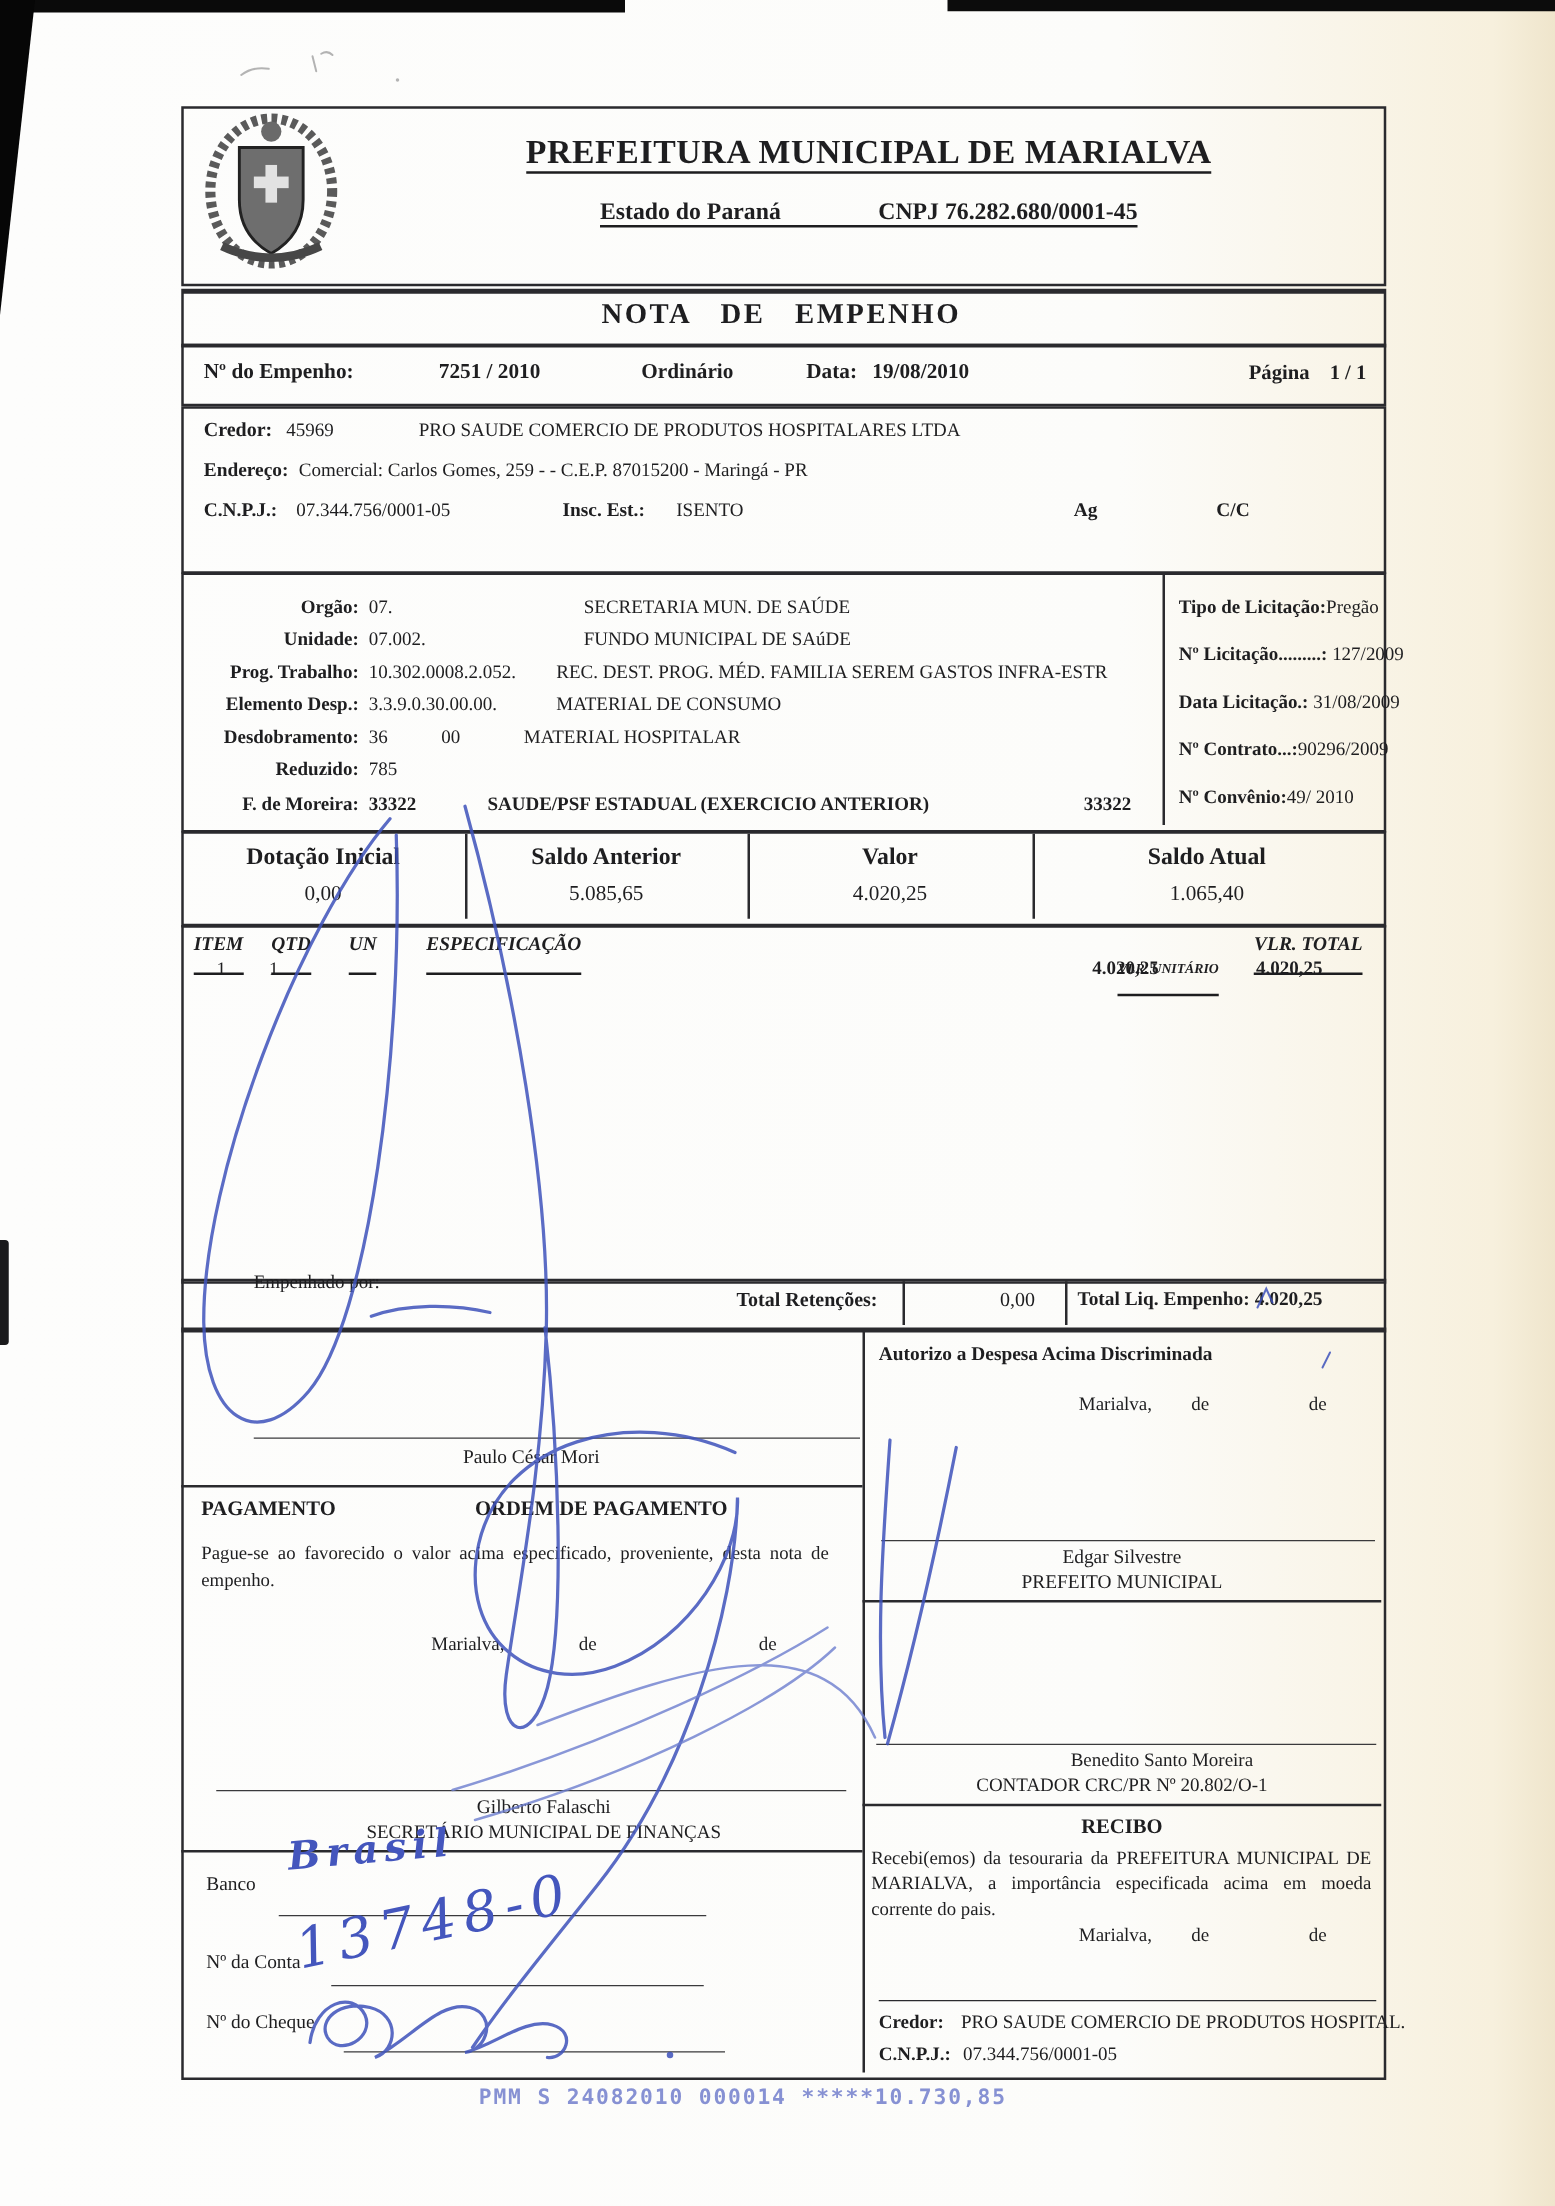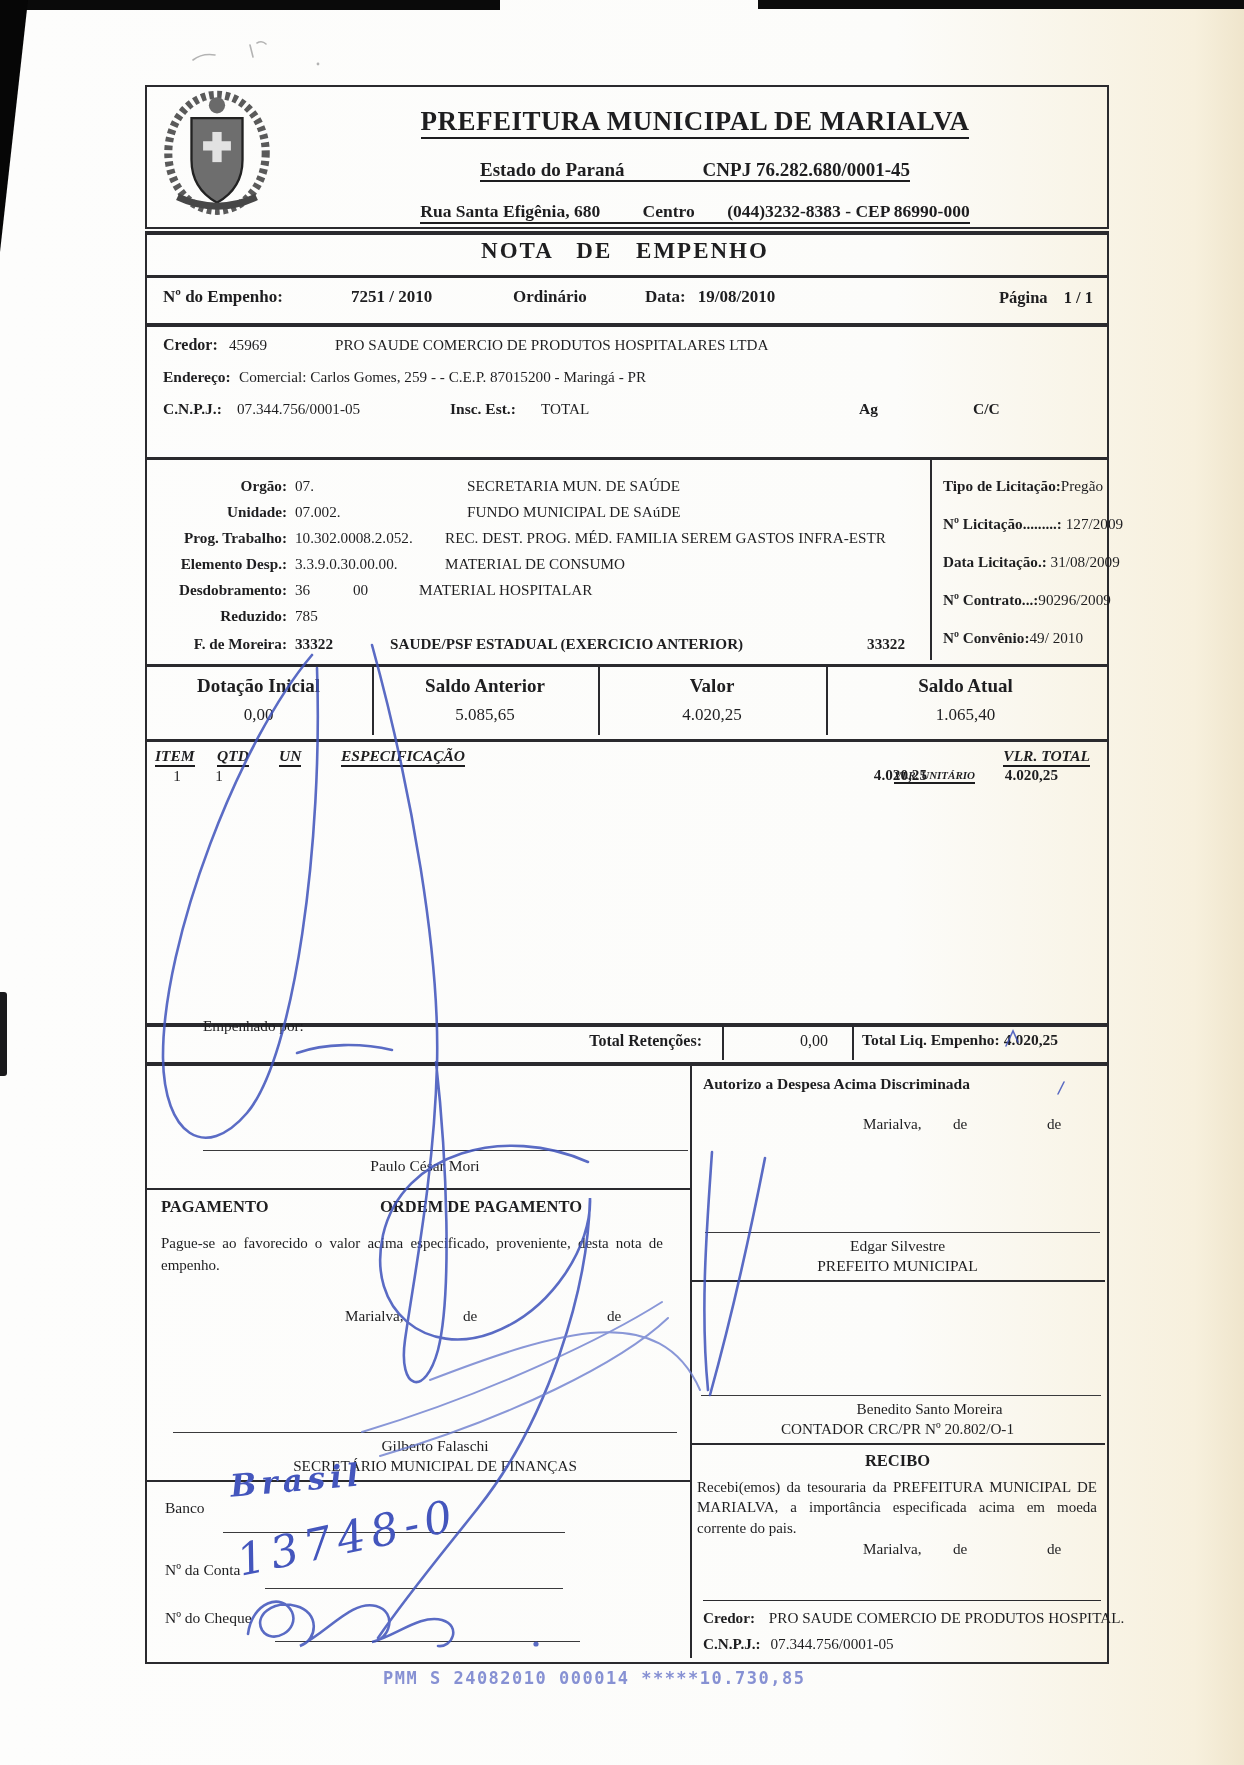--- a/index.html
+++ b/index.html
@@ -20,21 +20,21 @@
   .sig-line{position:absolute;height:0;border-bottom:1.6px solid #3a3a3c;}
   .vline{position:absolute;width:0;border-left:2px solid #2a2a2e;}
   .u{border-bottom:2.4px solid #1d1d1f;padding-bottom:1px;}
   .lab{display:inline-block;width:142px;text-align:right;font-weight:bold;}
   .code{display:inline-block;margin-left:8px;min-width:150px;}
   .code-wide{display:inline-block;margin-left:8px;min-width:172px;}
   .code-sm{display:inline-block;margin-left:8px;min-width:58px;}
   .code-sm2{display:inline-block;min-width:66px;}
   .fs15{font-size:15.2px;} .fs16{font-size:16px;} .fs17{font-size:17px;} .fs19{font-size:19px;}
   .it{font-style:italic;}
-  .hdr-u{border-bottom:2px solid #1d1d1f;padding-bottom:1px;}
+  .hdr-u{border-bottom:2px solid #1d1d1f;padding-bottom:14px;}
   #ink,#pencil{position:absolute;left:0;top:0;z-index:5;pointer-events:none;}
   .artifact{position:absolute;z-index:8;}
   .hand{position:absolute;z-index:6;color:#4456bd;font-style:italic;font-family:"DejaVu Serif",serif;}
   #stamp{position:absolute;z-index:4;font-family:"DejaVu Sans Mono",monospace;color:#7d88d0;font-size:17px;letter-spacing:1.5px;font-weight:bold;opacity:.92;}
 </style>
 </head>
 <body>
 
 <div id="page">
 
@@ -58,27 +58,20 @@
     </div>
     <div class="t ctr" style="left:150px;top:20px;width:800px;">
       <span class="b u" style="font-size:27px;letter-spacing:.5px;">PREFEITURA MUNICIPAL DE MARIALVA</span>
     </div>
     <div class="t ctr" style="left:150px;top:74px;width:800px;">
       <span class="u">
         <span class="b fs19">Estado do Paraná</span>
         <span class="b fs19" style="margin-left:74px;">CNPJ 76.282.680/0001-45</span>
       </span>
     </div>
-    <div class="t ctr" style="left:150px;top:116px;width:800px;">
-      <span class="u" style="font-size:17.5px;">
-        <span class="b">Rua Santa Efigênia, 680</span>
-        <span class="b" style="margin-left:38px;">Centro</span>
-        <span class="b" style="margin-left:28px;">(044)3232-8383  -  CEP 86990-000</span>
-      </span>
-    </div>
 
     <div class="box" style="left:0;top:146px;width:960px;height:40px;border-top-width:4px;border-bottom-width:3px;"></div>
     <div class="t ctr" style="left:0;top:152px;width:960px;">
       <span class="b" style="font-size:23px;letter-spacing:2px;word-spacing:16px;">NOTA DE EMPENHO</span>
     </div>
 
     <div class="box" style="left:0;top:190px;width:960px;height:46px;"></div>
     <div class="t b fs17" style="left:18px;top:202px;">Nº do Empenho:</div>
     <div class="t b fs17" style="left:206px;top:202px;">7251 / 2010</div>
     <div class="t b fs17" style="left:368px;top:202px;">Ordinário</div>
@@ -93,21 +86,21 @@
 
     <div class="box" style="left:0;top:240px;width:960px;height:130px;"></div>
     <div class="t b fs16" style="left:18px;top:250px;">Credor:</div>
     <div class="t fs15" style="left:84px;top:251px;">45969</div>
     <div class="t fs15" style="left:190px;top:251px;">PRO SAUDE COMERCIO DE PRODUTOS HOSPITALARES LTDA</div>
     <div class="t b" style="left:18px;top:283px;font-size:15.5px;">Endereço:</div>
     <div class="t fs15" style="left:94px;top:283px;">Comercial: Carlos Gomes, 259 - -  C.E.P. 87015200  -  Maringá  -  PR</div>
     <div class="t b" style="left:18px;top:315px;font-size:15.5px;">C.N.P.J.:</div>
     <div class="t fs15" style="left:92px;top:315px;">07.344.756/0001-05</div>
     <div class="t b" style="left:305px;top:315px;font-size:15.5px;">Insc. Est.:</div>
-    <div class="t fs15" style="left:396px;top:315px;">TOTAL</div>
+    <div class="t fs15" style="left:396px;top:315px;">ISENTO</div>
     <div class="t b" style="left:714px;top:315px;font-size:15.5px;">Ag</div>
     <div class="t b" style="left:828px;top:315px;font-size:15.5px;">C/C</div>
 
     <div class="box" style="left:0;top:373px;width:960px;height:204px;"></div>
     <div class="vline" style="left:785px;top:375px;height:200px;"></div>
 
     <div class="t fs15" style="left:0;top:392px;">
       <span class="lab">Orgão:</span><span class="code-wide">07.</span><span>SECRETARIA MUN. DE SAÚDE</span>
     </div>
     <div class="t fs15" style="left:0;top:418px;">

